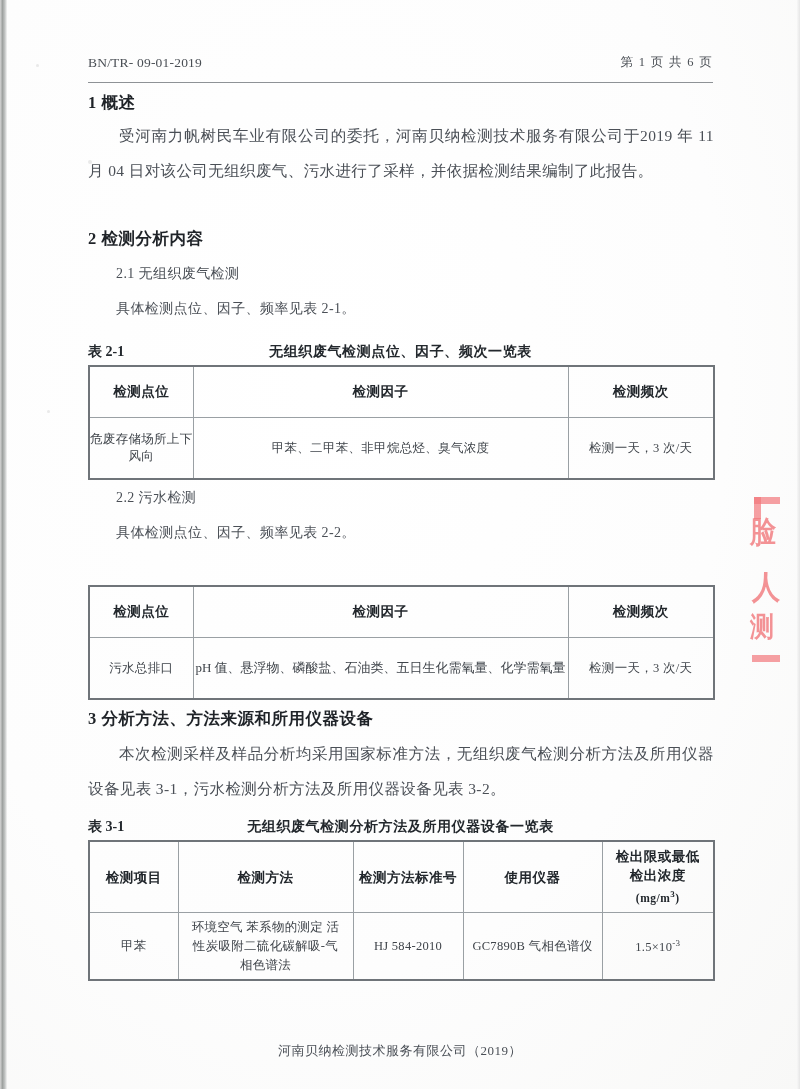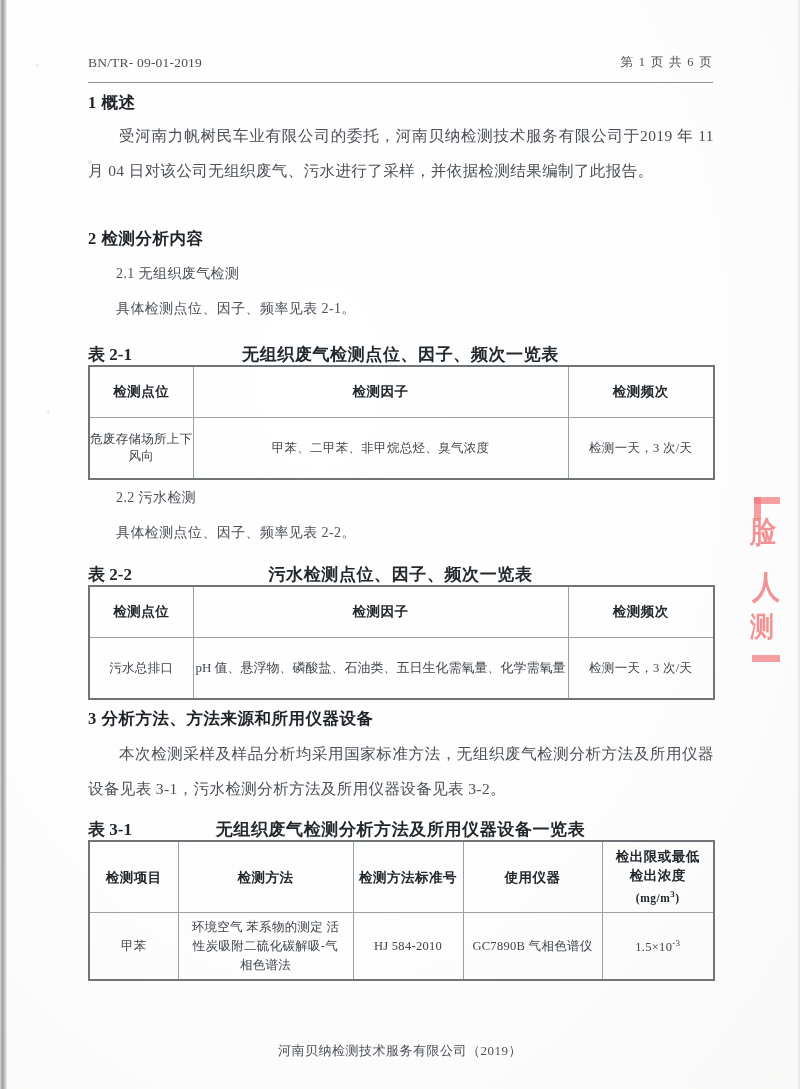--- a/index.html
+++ b/index.html
@@ -82,21 +82,21 @@
     position: absolute;
     font-size: 14px;
     color: #4a4f56;
     letter-spacing: .4px;
   }
 
   
   .tbl-cap {
     position: absolute;
     width: 625px;
-    font-size: 17px;
+    font-size: 14px;
     font-weight: bold;
     color: #23282d;
   }
   .tbl-cap .cap-num { position: absolute; left: 0; top: 0; }
   .tbl-cap .cap-title {
     display: block;
     text-align: center;
     letter-spacing: .6px;
   }
 
@@ -231,24 +231,20 @@
           <td>甲苯、二甲苯、非甲烷总烃、臭气浓度</td>
           <td>检测一天，3 次/天</td>
         </tr>
       </tbody>
     </table>
 
     <div class="sub" style="left:116px;top:489px;">2.2 污水检测</div>
 
     <div class="sub" style="left:116px;top:524px;">具体检测点位、因子、频率见表 2-2。</div>
 
-    <div class="tbl-cap" style="left:88px;top:563px;">
-      <span class="cap-num">表 2-2</span>
-      <span class="cap-title">污水检测点位、因子、频次一览表</span>
-    </div>
 
     <table class="doc frame t22" style="left:88px;top:585px;">
       <colgroup>
           <col style="width:104px">
           <col style="width:375px">
           <col style="width:146px">
         </colgroup>
       <thead>
         <tr>
           <th>检测点位</th>

